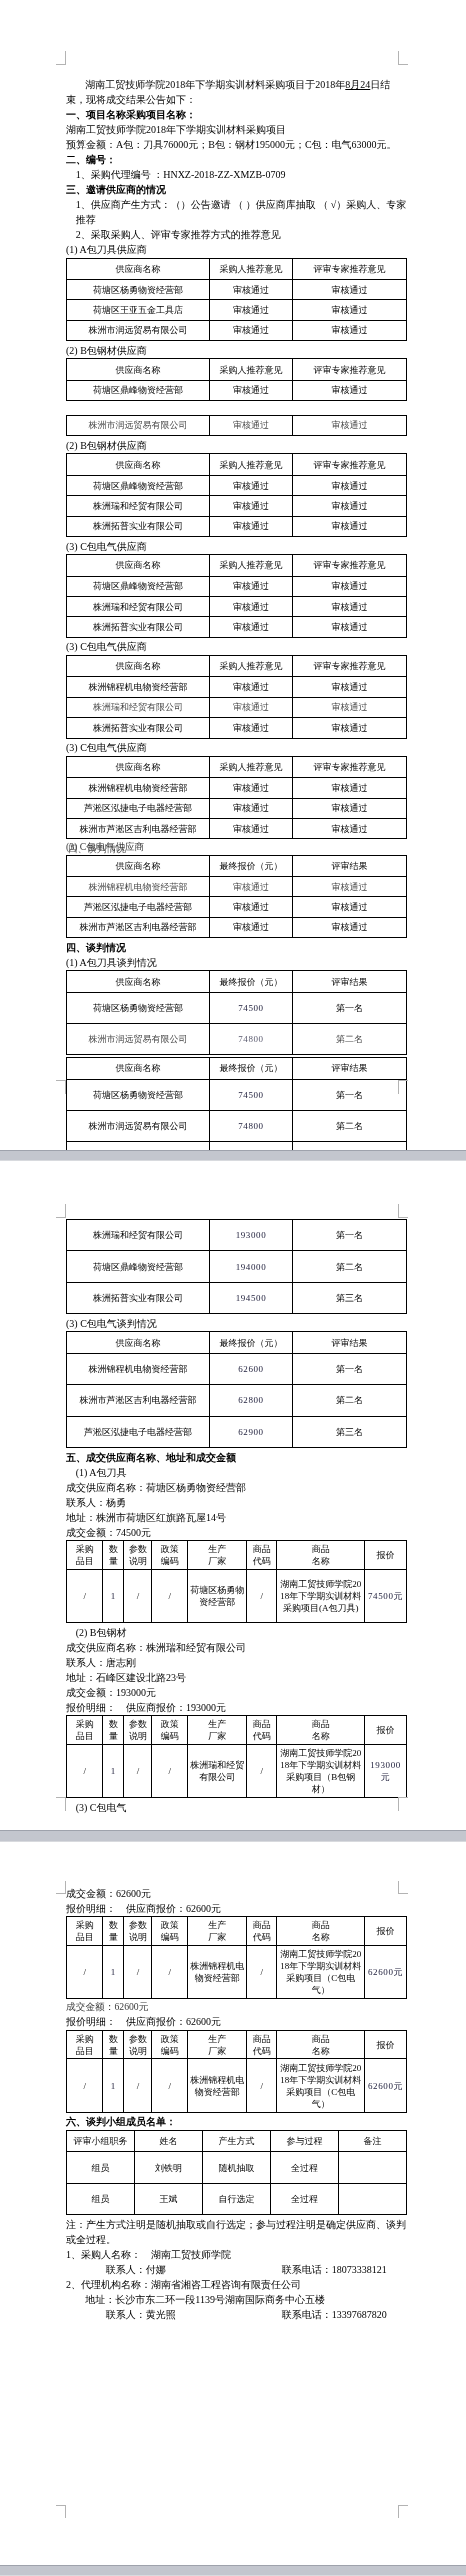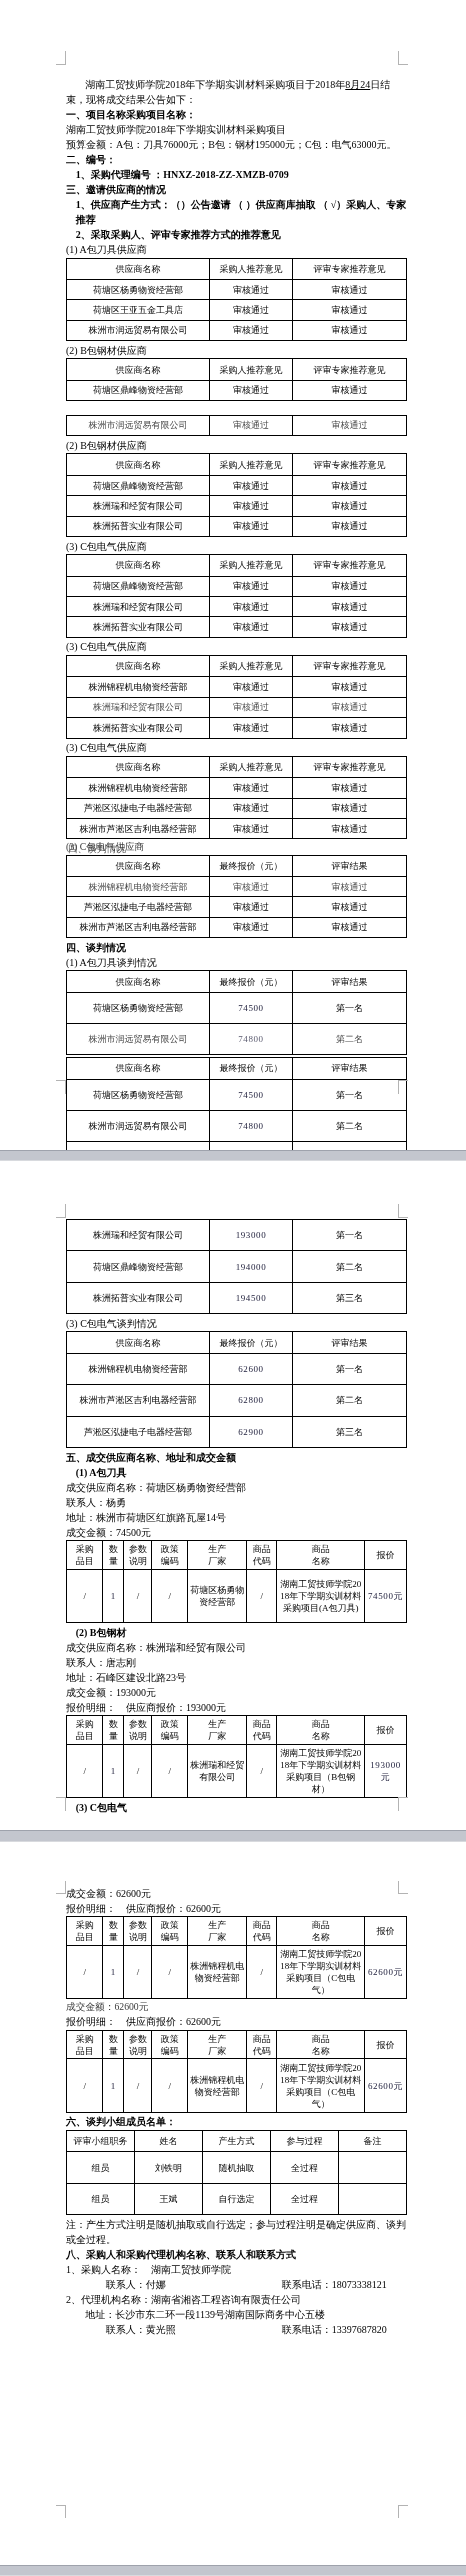--- a/index.html
+++ b/index.html
@@ -11,21 +11,21 @@
   .p2{height:669px;}
   .p3{height:723px;}
   .band{height:11.4px;background:#c3c6ce;border-top:0.6px solid #9ea2ac;border-bottom:0.6px solid #d8dade;box-sizing:border-box;}
   .content{padding:0 59px 0 66px;}
   .p1 .content{padding-top:77px;}
   .p2 .content{padding-top:57px;}
   .p3 .content{padding-top:44px;}
   .para{margin:0;font-size:10px;line-height:15px;}
   .b{font-weight:bold;}
   .ind{text-indent:19.3px;}
-  .i1{padding-left:9.7px;font-weight:bold;}
+  .i1{padding-left:9.7px;}
   .i2{padding-left:19.3px;}
   .u{text-decoration:underline;}
   .two{display:flex;justify-content:center;}
   .two .lft{display:inline-block;width:176px;}
   .spacer{height:11.4px;}
   .garbled{position:relative;height:12.5px;filter:blur(0.4px);opacity:.8;margin:1.1px 0;}
   .garbled span{position:absolute;left:0;top:0;font-size:9.7px;white-space:nowrap;}
   .garbled .g2{left:1.7px;top:1.7px;opacity:.85;}
   table.tbl{width:100%;border-collapse:collapse;table-layout:fixed;margin:0.6px 0 1.7px 0;}
   table.tbl th,table.tbl td{border:1.1px solid #000;text-align:center;vertical-align:middle;
@@ -650,21 +650,20 @@
             <tr class="tall">
               <td>组员</td>
               <td>王斌</td>
               <td>自行选定</td>
               <td>全过程</td>
               <td></td>
             </tr>
           </tbody>
         </table>
         <p class="para ">注：产生方式注明是随机抽取或自行选定；参与过程注明是确定供应商、谈判或全过程。</p>
-        <p class="para b">八、采购人和采购代理机构名称、联系人和联系方式</p>
         <p class="para ">1、采购人名称：　湖南工贸技师学院</p>
         <p class="para two i2">
           <span class="lft">联系人：付娜</span>
           <span>联系电话：18073338121</span>
         </p>
         <p class="para ">2、代理机构名称：湖南省湘咨工程咨询有限责任公司</p>
         <p class="para i2">地址：长沙市东二环一段1139号湖南国际商务中心五楼</p>
         <p class="para two i2">
           <span class="lft">联系人：黄光照</span>
           <span>联系电话：13397687820</span>

